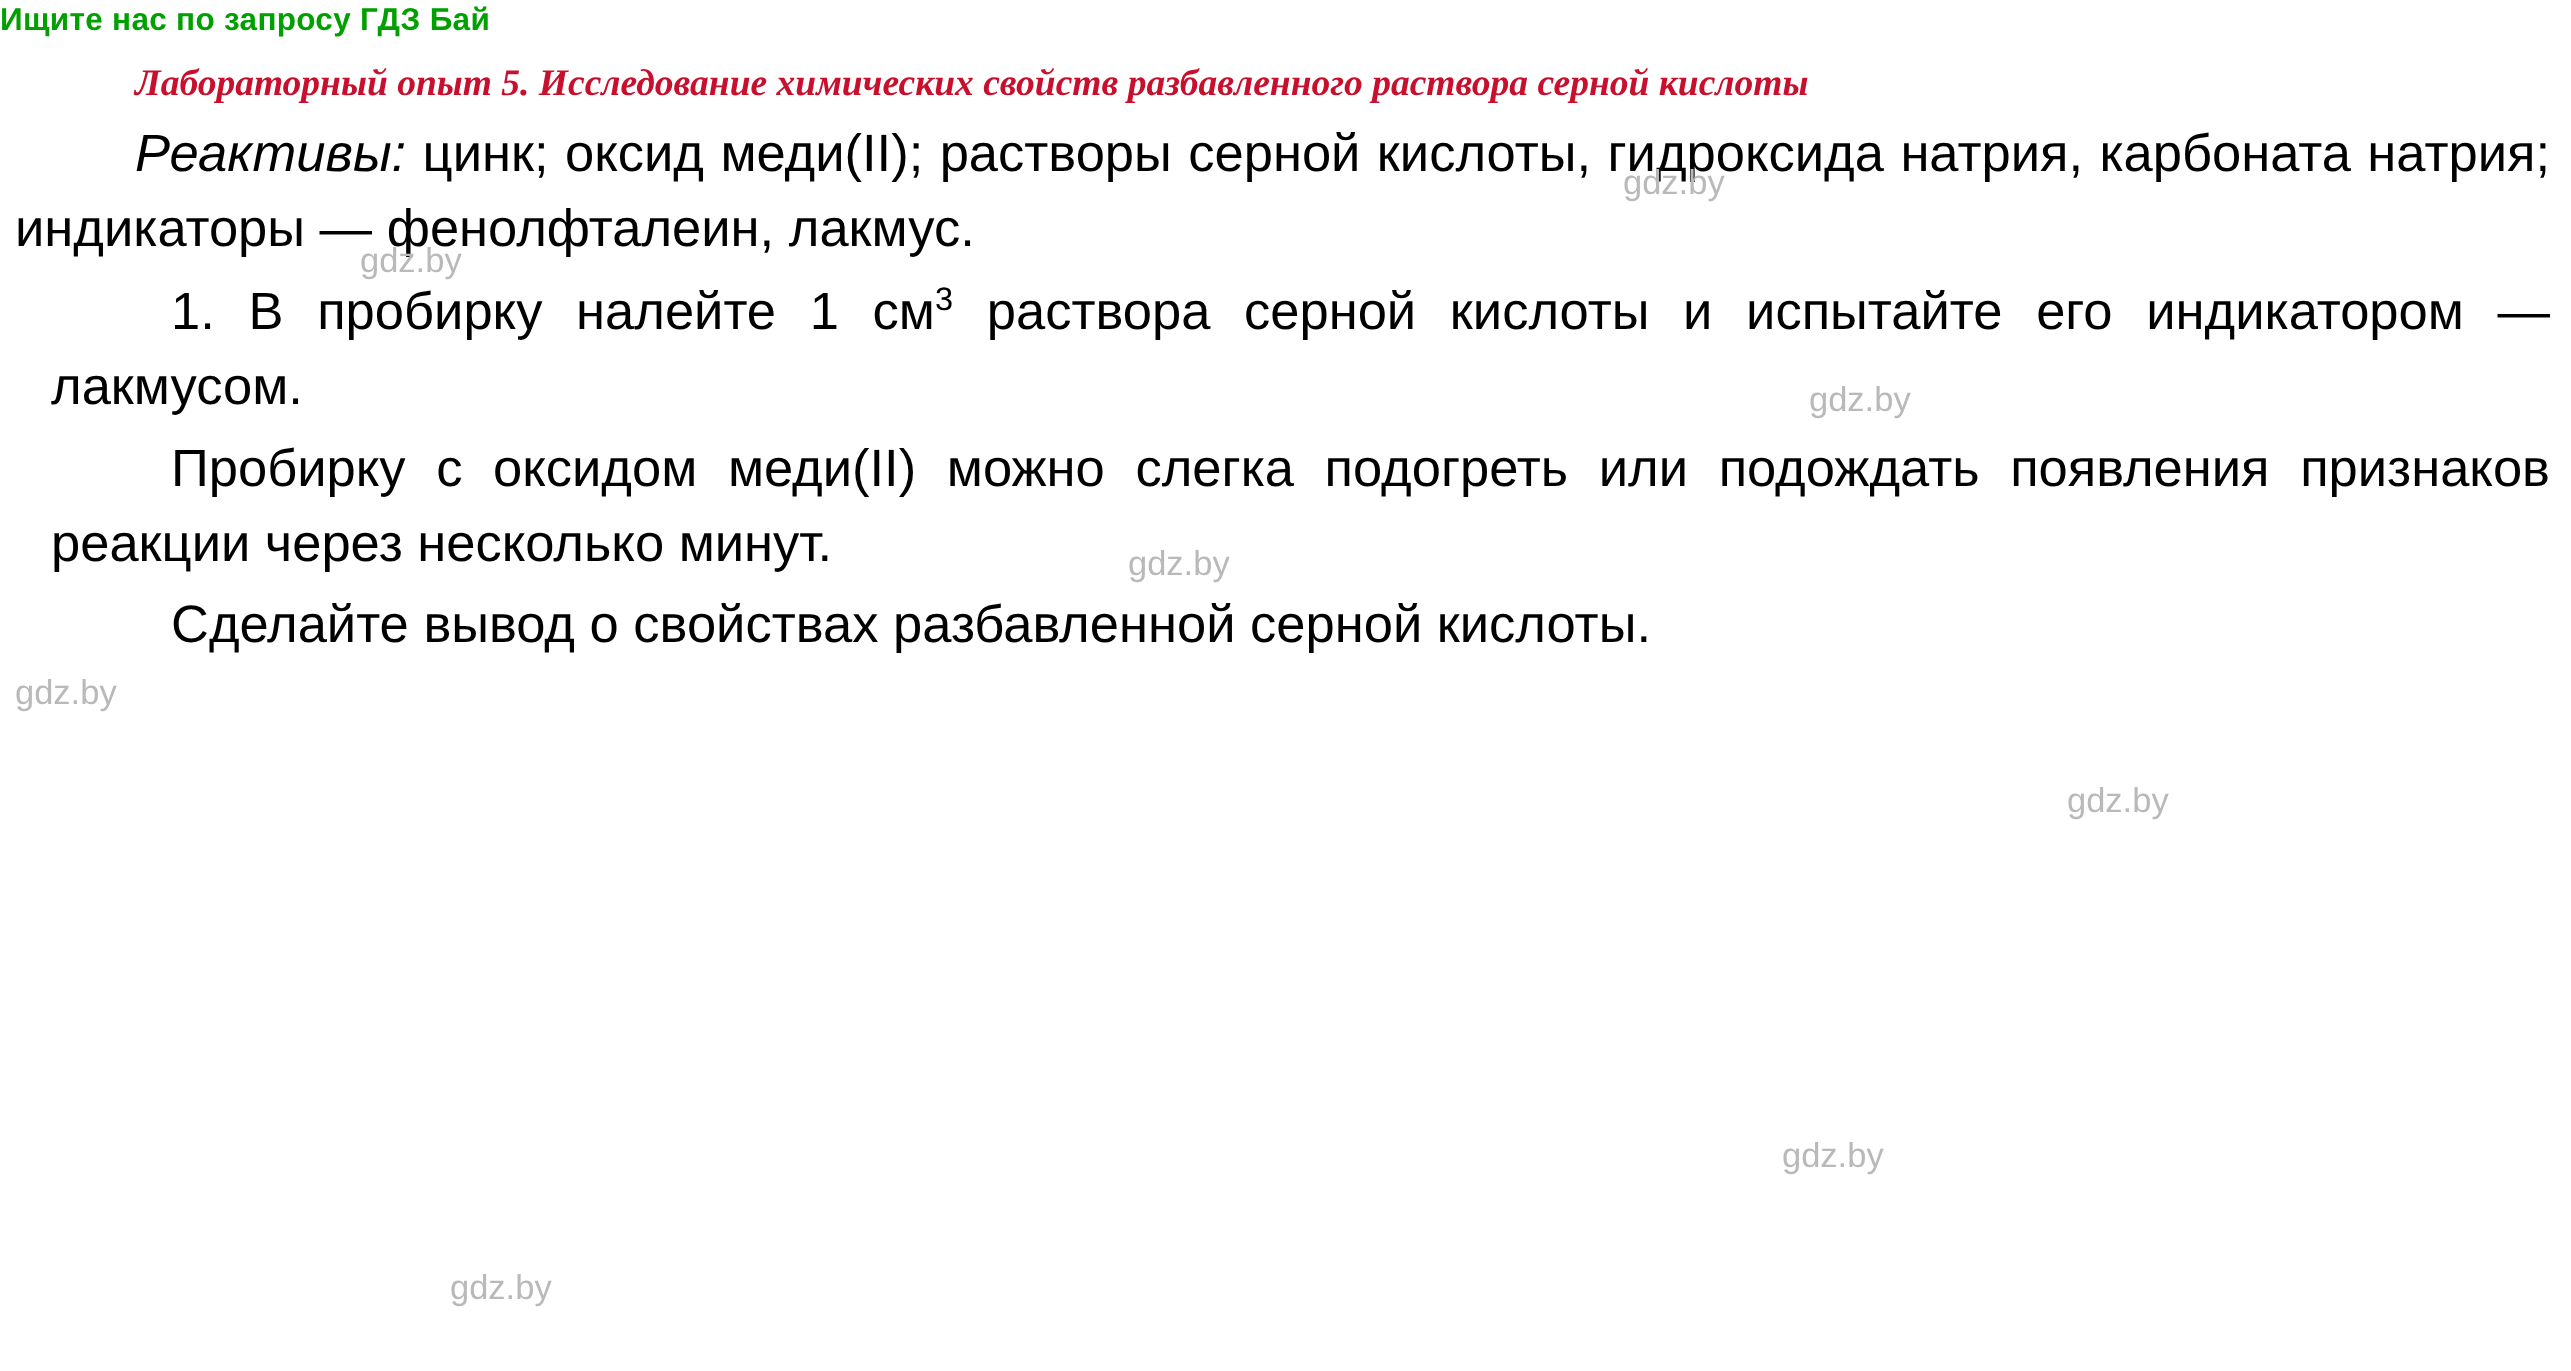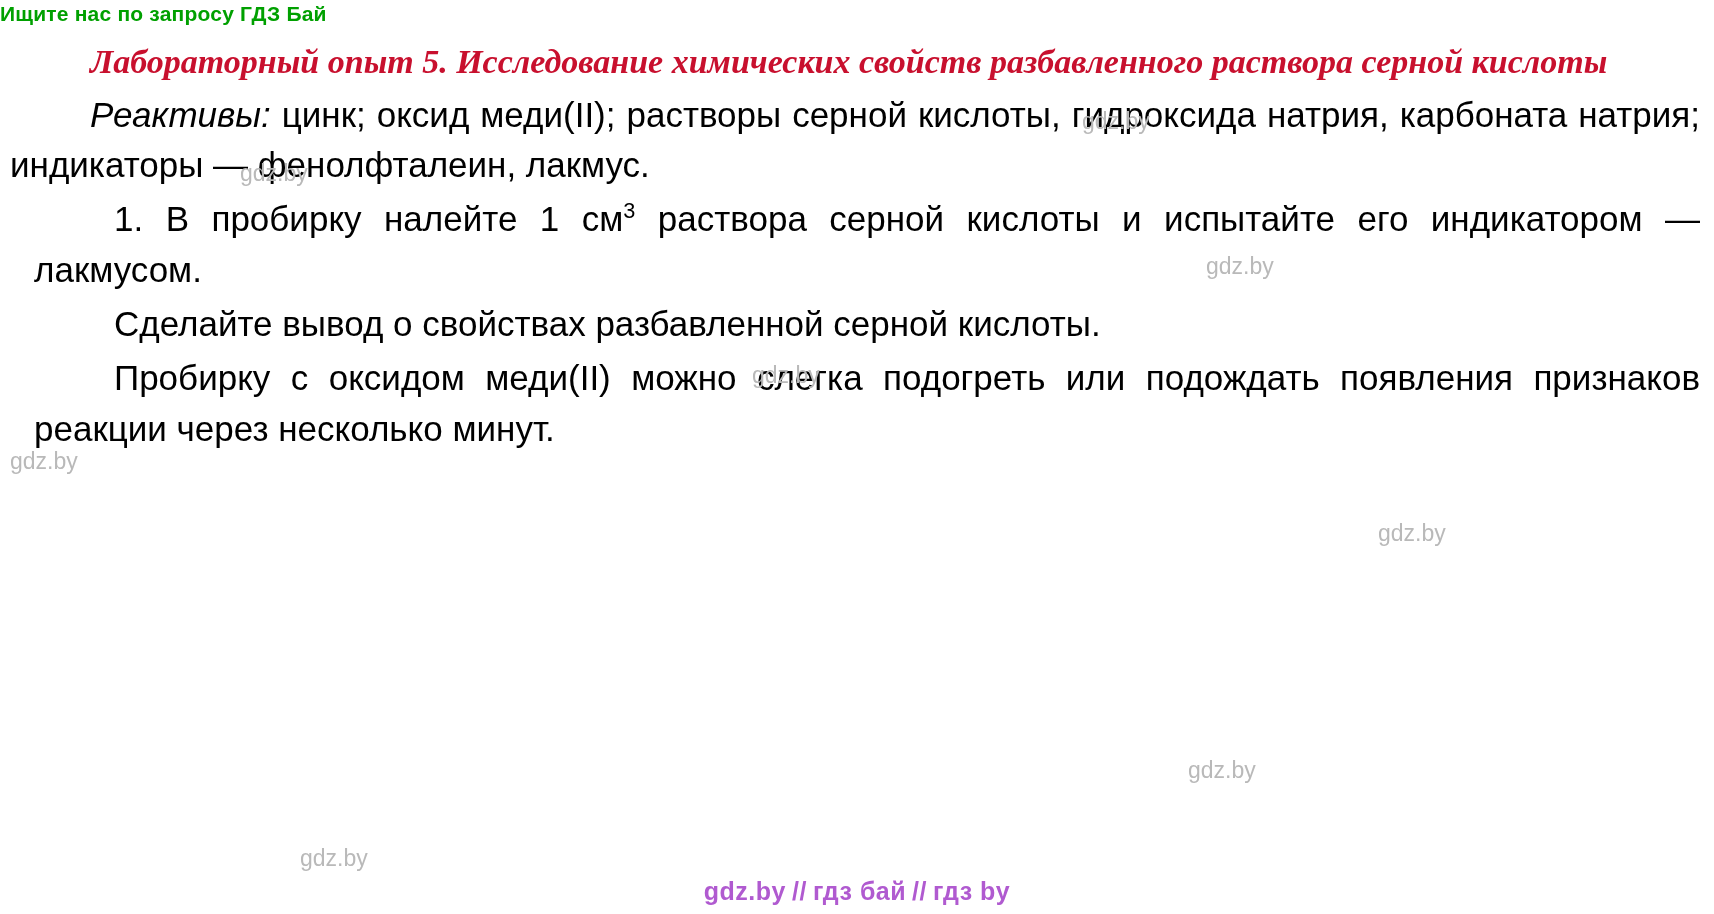--- a/index.html
+++ b/index.html
@@ -33,21 +33,21 @@
   .content {
     position: absolute;
     top: 40px;
     left: 10px;
     width: 1690px;
   }
   .title {
     color: #c8102e;
     font-style: italic;
     font-weight: bold;
-    font-size: 34px;
+    font-size: 25px;
     line-height: 1.28;
     margin: 0 0 6px 0;
     text-indent: 80px;
     font-family: "Liberation Serif", serif;
   }
   p.para {
     font-size: 35px;
     line-height: 1.44;
     margin: 0 0 4px 0;
     text-align: justify;
@@ -104,28 +104,25 @@
 
   <div class="content">
     <h1 class="title">Лабораторный опыт 5. Исследование химических свойств разбавленного раствора серной кислоты</h1>
 
     <p class="para"><span class="ital">Реактивы:</span><span> цинк; оксид меди(II); растворы серной кислоты, гидроксида натрия, карбоната натрия; индикаторы — фенолфталеин, лакмус.</span></p>
 
     <p class="para last-line-left">1. В пробирку налейте 1 см<sup>3</sup> раствора серной кислоты и испытайте его индикатором — лакмусом.</p>
 
 
 
+    <p class="para last-line-left">Пробирку с оксидом меди(II) можно слегка подогреть или подождать появления признаков реакции через несколько минут.</p>
+
     <p class="para last-line-left">Сделайте вывод о свойствах разбавленной серной кислоты.</p>
-
-    <p class="para last-line-left">Пробирку с оксидом меди(II) можно слегка подогреть или подождать появления признаков реакции через несколько минут.</p>
   </div>
 
-  <div class="footer">
-    <span>gdz.by</span><span class="sep">//</span><span>гдз бай</span><span class="sep">//</span><span>гдз by</span>
-  </div>
 
 <div class="watermark" style="left: 1082px; top: 108px;">gdz.by</div>
     <div class="watermark" style="left: 240px; top: 160px;">gdz.by</div>
     <div class="watermark" style="left: 1206px; top: 253px;">gdz.by</div>
     <div class="watermark" style="left: 752px; top: 362px;">gdz.by</div>
     <div class="watermark" style="left: 10px; top: 448px;">gdz.by</div>
     <div class="watermark" style="left: 1378px; top: 520px;">gdz.by</div>
     <div class="watermark" style="left: 1188px; top: 757px;">gdz.by</div>
     <div class="watermark" style="left: 300px; top: 845px;">gdz.by</div>
   </div>

